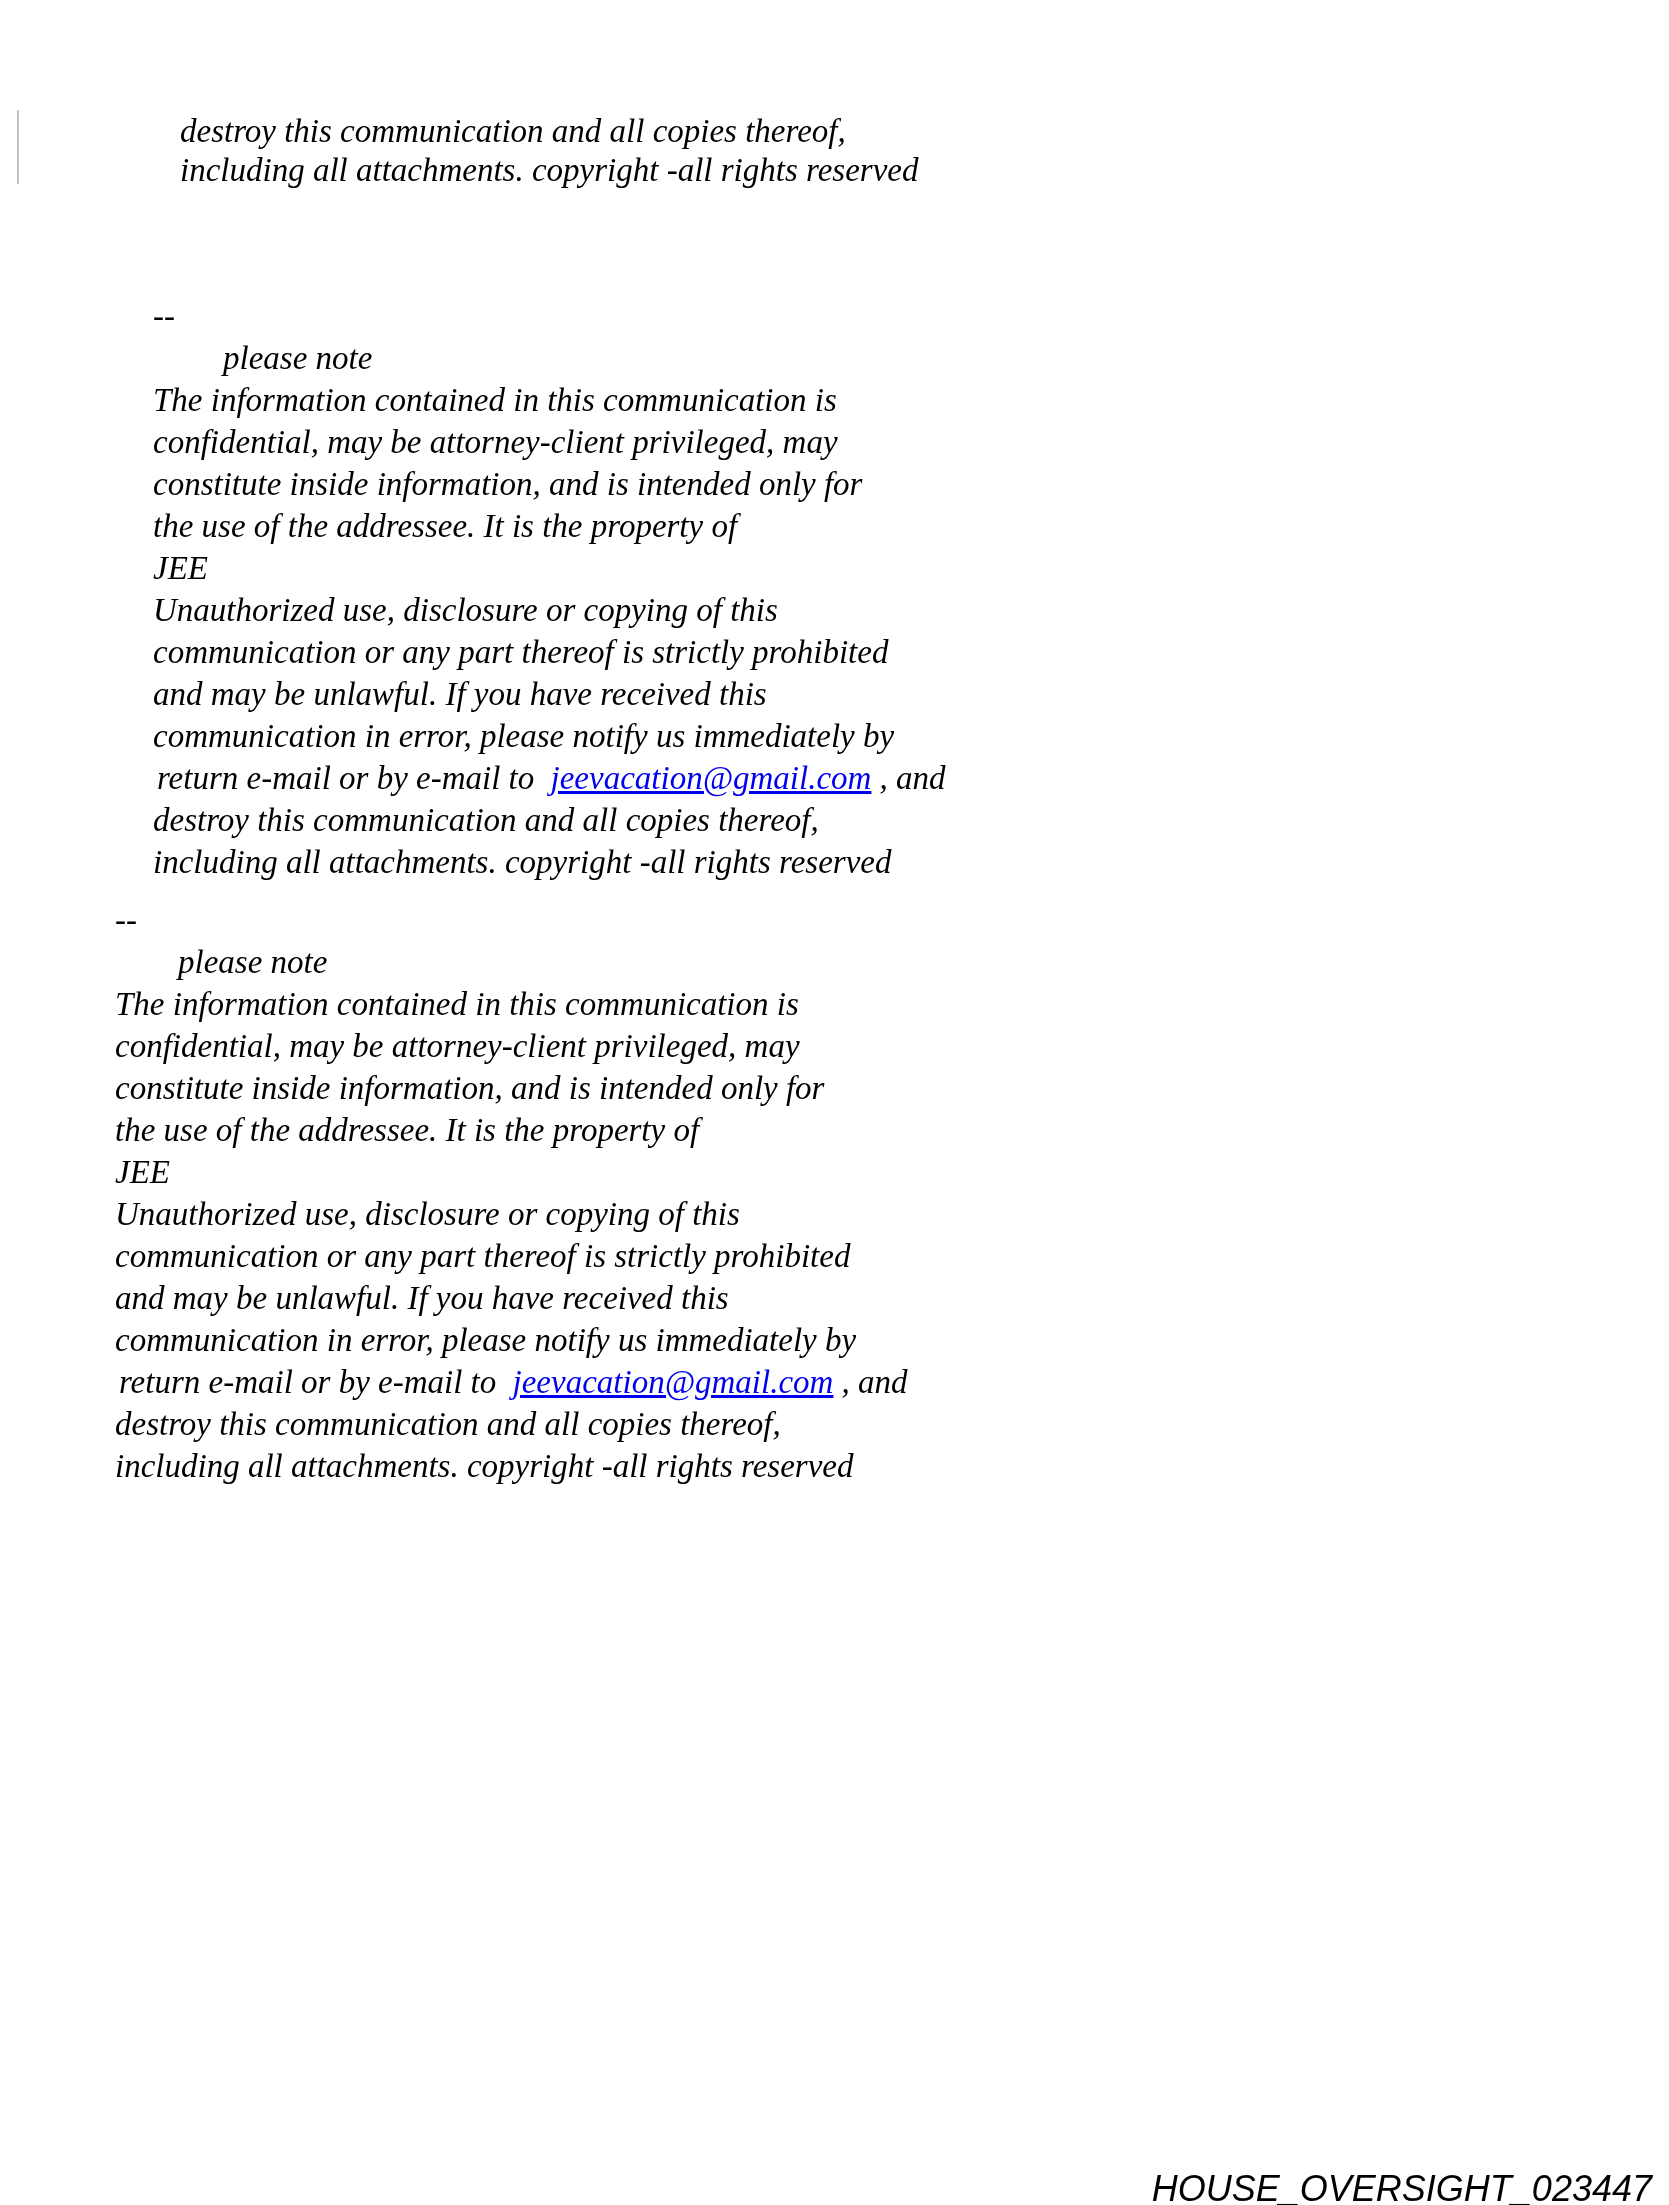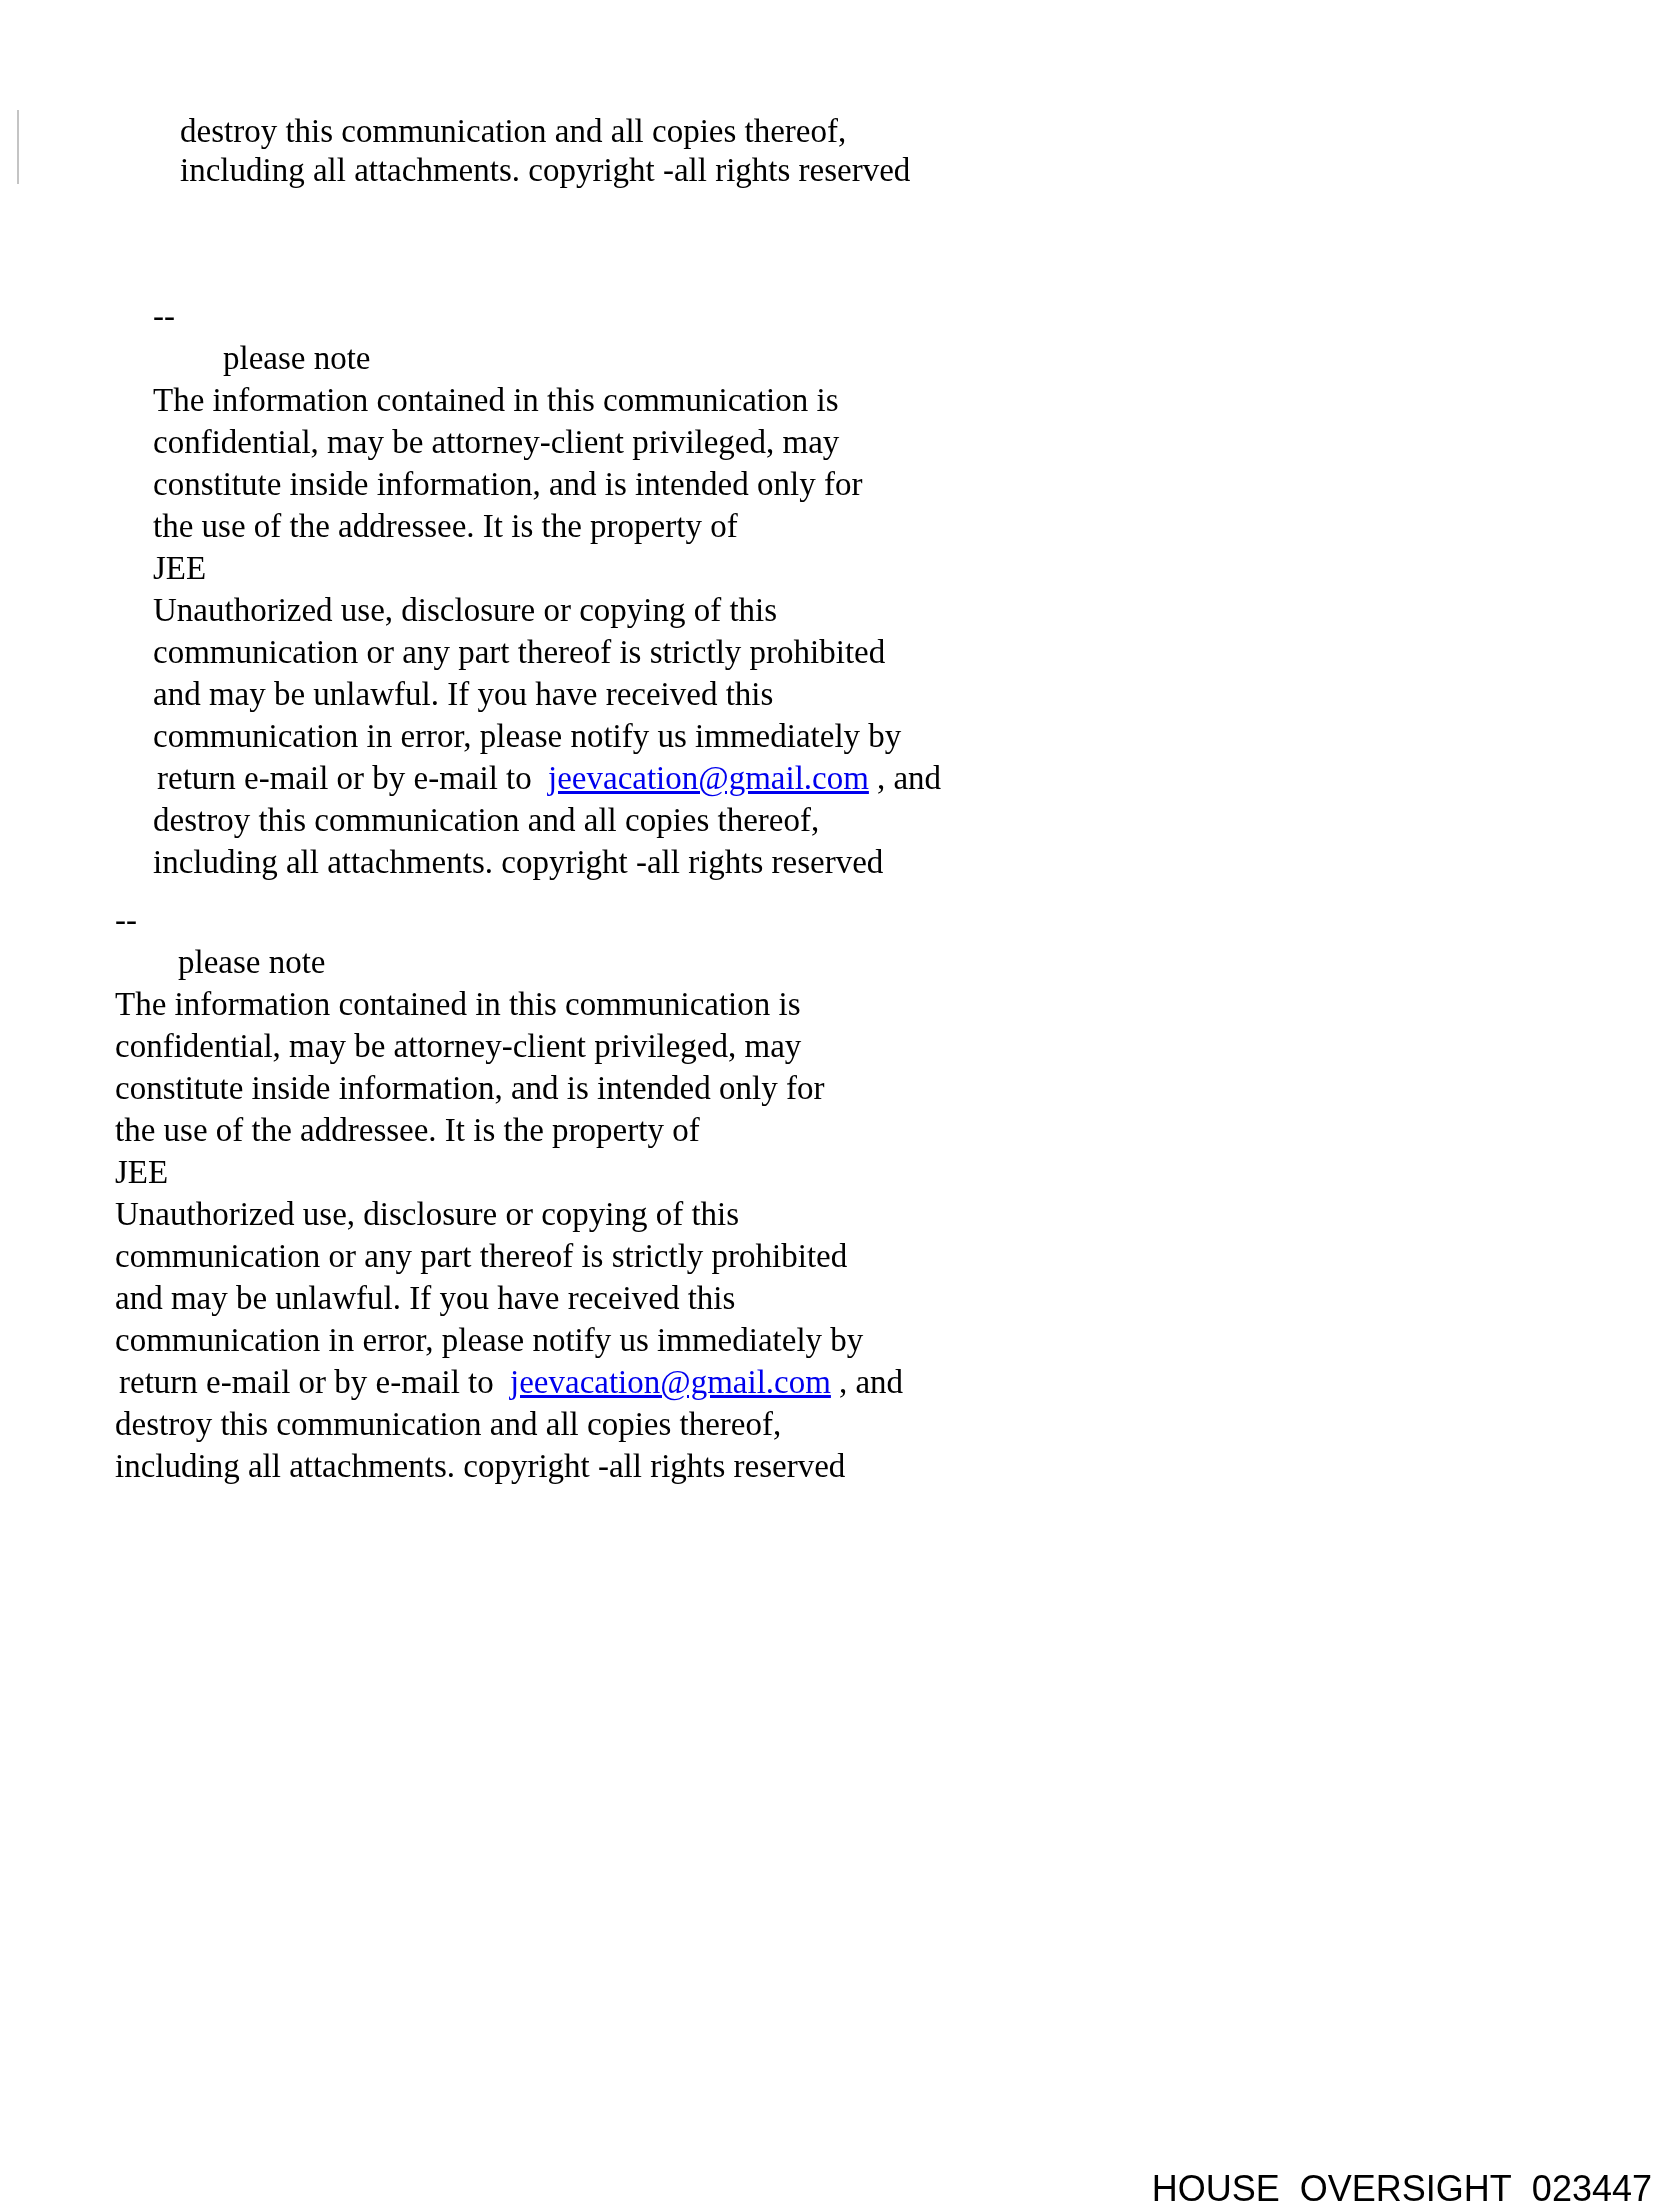--- a/index.html
+++ b/index.html
@@ -1,21 +1,21 @@
 <!DOCTYPE html>
 <html style="--text-color: #000000; --link-color: #0000ee; --bar-color: #c4c4c4; --page-bg: #ffffff;font-size:10.5px"><head>
 <meta charset="utf-8">
 <style>
   :root{
     --text-color:#000000;
     --link-color:#0000ee;
     --bar-color:#c4c4c4;
     --page-bg:#ffffff;
   }
-  *{margin:4px;padding:0;box-sizing:border-box;}
+  *{margin:4px;padding:0;box-sizing:border-box;font-style:italic;}
   html,body{background:var(--page-bg);}
   body{
     width:1669px;height:2205px;
     position:relative;
     font-family:"Liberation Serif","DejaVu Serif",serif;
     color:var(--text-color);
     overflow:hidden;
   }
   .serif-line{
     font-size:33px;

